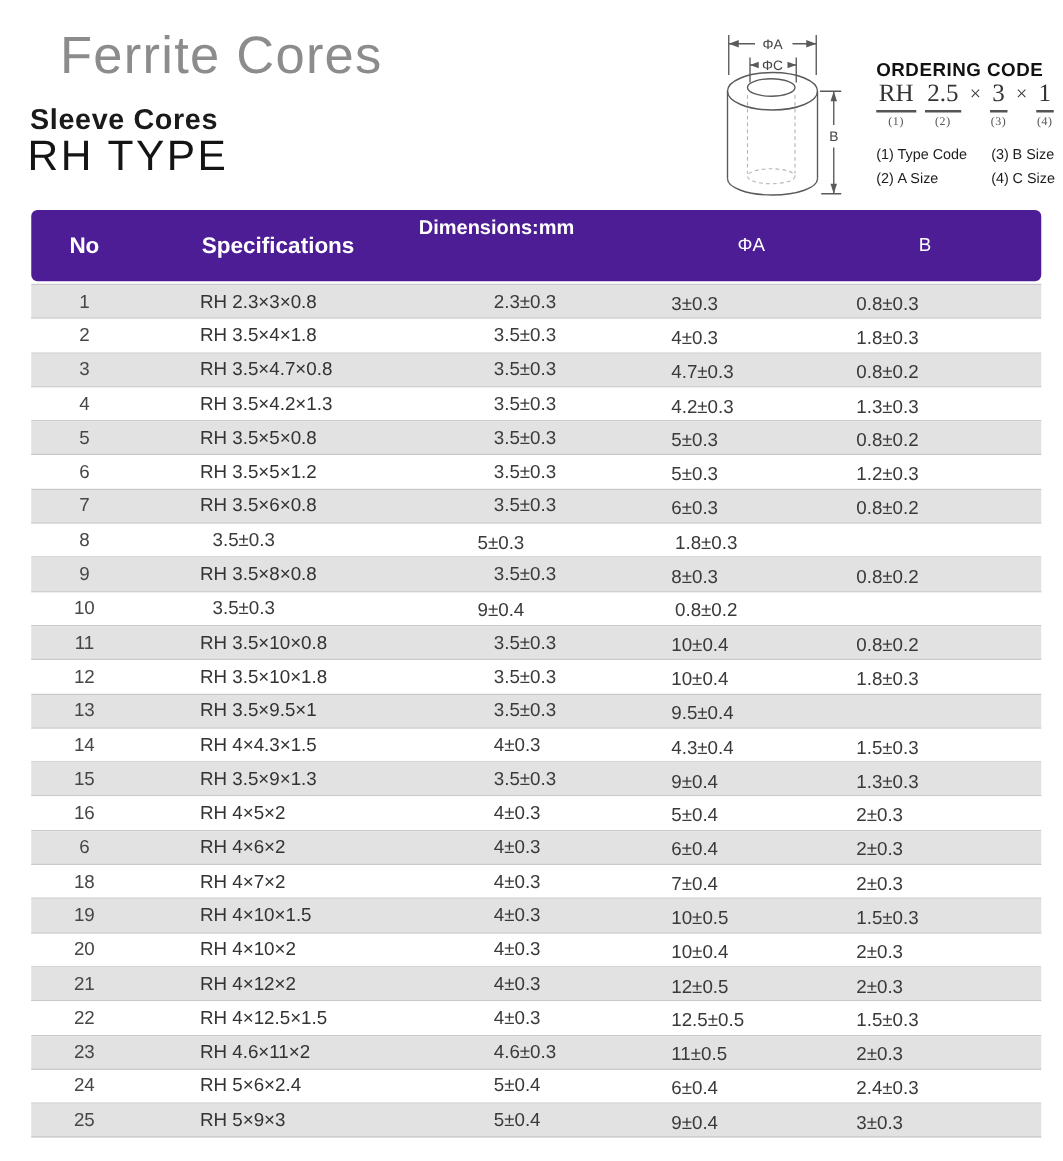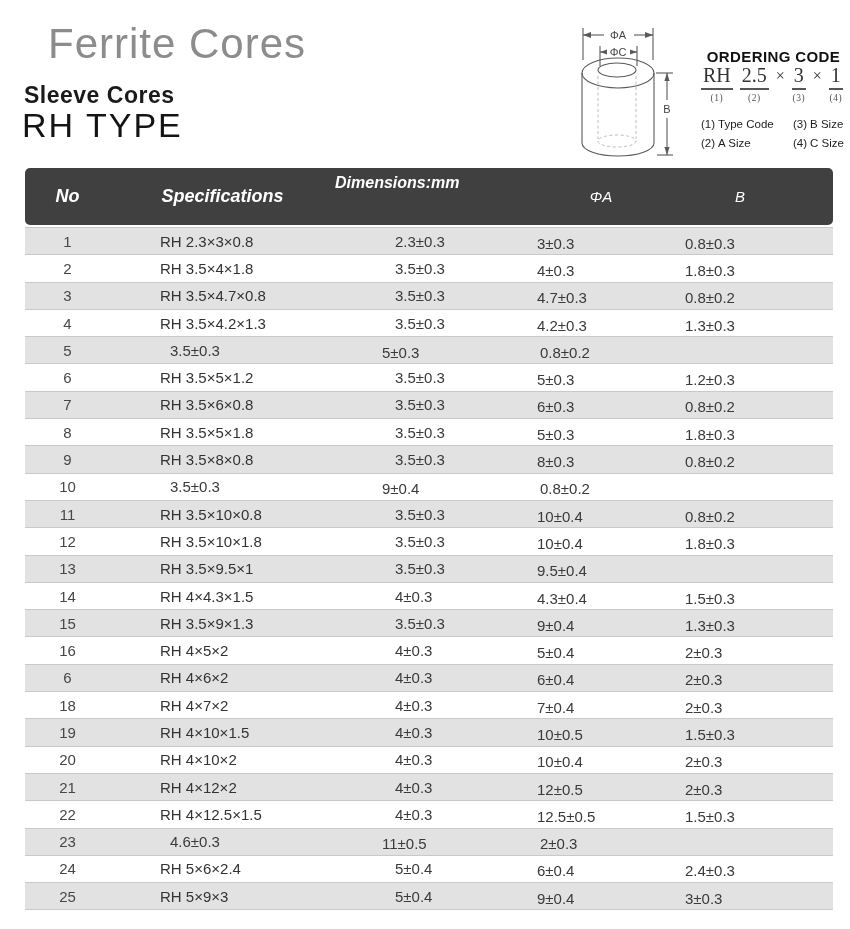--- a/index.html
+++ b/index.html
@@ -12,34 +12,34 @@
   .t-ferrite{position:absolute;left:20px;top:20px;font-size:42px;color:#8c8c8c;
     font-weight:400;letter-spacing:1px;margin-left:28px;}
   .t-sleeve{position:absolute;left:24px;top:82px;font-size:23px;color:#1a1a1a;
     font-weight:700;letter-spacing:.5px;}
   .t-rh{position:absolute;left:22px;top:106px;font-size:34px;color:#141414;
     font-weight:400;letter-spacing:2px;}
   
   .diagram{position:absolute;left:560px;top:8px;width:150px;height:160px;}
   
   .ordering{position:absolute;left:701px;top:48px;width:145px;}
-  .oc-heading{font-size:15px;font-weight:700;color:#111;letter-spacing:.4px;text-align:center;}
+  .oc-heading{font-size:15px;font-weight:700;color:#111;letter-spacing:.4px;}
   .oc-code{display:flex;align-items:flex-start;gap:7px;margin-top:0;font-family:Liberation Serif, serif;}
   .oc-part{display:flex;flex-direction:column;align-items:center;}
   .oc-code-text{font-size:20px;line-height:1.05;color:#333;border-bottom:2px solid #555;
     padding:0 2px 2px;}
   .oc-num{font-size:9.5px;color:#555;margin-top:3px;letter-spacing:.5px;}
   .oc-x{font-size:16px;color:#333;padding-top:2px;}
   .oc-legend{display:grid;grid-template-columns:92px auto;row-gap:7px;margin-top:15px;
     font-size:11.5px;font-weight:400;color:#1d1d1d;white-space:nowrap;}
   .lg-key{margin-right:3px;}
   
   .spec-table{position:absolute;left:25px;top:168px;width:808px;}
-  .thead{height:57px;background:#404040;border-radius:5px;display:grid;
-    grid-template-columns:85px 225px 498px;color:#fff;font-style:italic;}
+  .thead{height:57px;background:#4c1d95;border-radius:5px;display:grid;
+    grid-template-columns:85px 225px 498px;color:#fff;}
   .th-no,.th-spec{display:flex;align-items:center;justify-content:center;
     font-size:18px;font-weight:700;}
   .th-dims{display:flex;flex-direction:row;}
   .dims-top{height:26px;line-height:30px;text-align:center;font-size:16px;
     font-weight:700;padding-right:36px;}
   .dims-line{height:2px;background:#ffffff;width:475px;margin-left:17px;}
   .dims-sub{flex:1;display:grid;grid-template-columns:155px 145px 198px;
     align-items:center;font-size:15px;font-weight:400;}
   .dims-sub .sub{text-align:center;}
   .sub-a{padding-left:22px;}
@@ -179,20 +179,21 @@
       <div class="t-row">
         <div class="c no">4</div>
         <div class="c spec">RH 3.5×4.2×1.3</div>
         <div class="c a">3.5±0.3</div>
         <div class="c b">4.2±0.3</div>
         <div class="c cc">1.3±0.3</div>
       </div>
 
       <div class="t-row">
         <div class="c no">5</div>
+        <div class="c spec">RH 3.5×5×0.8</div>
         <div class="c a">3.5±0.3</div>
         <div class="c b">5±0.3</div>
         <div class="c cc">0.8±0.2</div>
       </div>
 
       <div class="t-row">
         <div class="c no">6</div>
         <div class="c spec">RH 3.5×5×1.2</div>
         <div class="c a">3.5±0.3</div>
         <div class="c b">5±0.3</div>
@@ -202,21 +203,20 @@
       <div class="t-row">
         <div class="c no">7</div>
         <div class="c spec">RH 3.5×6×0.8</div>
         <div class="c a">3.5±0.3</div>
         <div class="c b">6±0.3</div>
         <div class="c cc">0.8±0.2</div>
       </div>
 
       <div class="t-row">
         <div class="c no">8</div>
-        <div class="c spec">RH 3.5×5×1.8</div>
         <div class="c a">3.5±0.3</div>
         <div class="c b">5±0.3</div>
         <div class="c cc">1.8±0.3</div>
       </div>
 
       <div class="t-row">
         <div class="c no">9</div>
         <div class="c spec">RH 3.5×8×0.8</div>
         <div class="c a">3.5±0.3</div>
         <div class="c b">8±0.3</div>
@@ -320,20 +320,21 @@
       <div class="t-row">
         <div class="c no">22</div>
         <div class="c spec">RH 4×12.5×1.5</div>
         <div class="c a">4±0.3</div>
         <div class="c b">12.5±0.5</div>
         <div class="c cc">1.5±0.3</div>
       </div>
 
       <div class="t-row">
         <div class="c no">23</div>
+        <div class="c spec">RH 4.6×11×2</div>
         <div class="c a">4.6±0.3</div>
         <div class="c b">11±0.5</div>
         <div class="c cc">2±0.3</div>
       </div>
 
       <div class="t-row">
         <div class="c no">24</div>
         <div class="c spec">RH 5×6×2.4</div>
         <div class="c a">5±0.4</div>
         <div class="c b">6±0.4</div>

